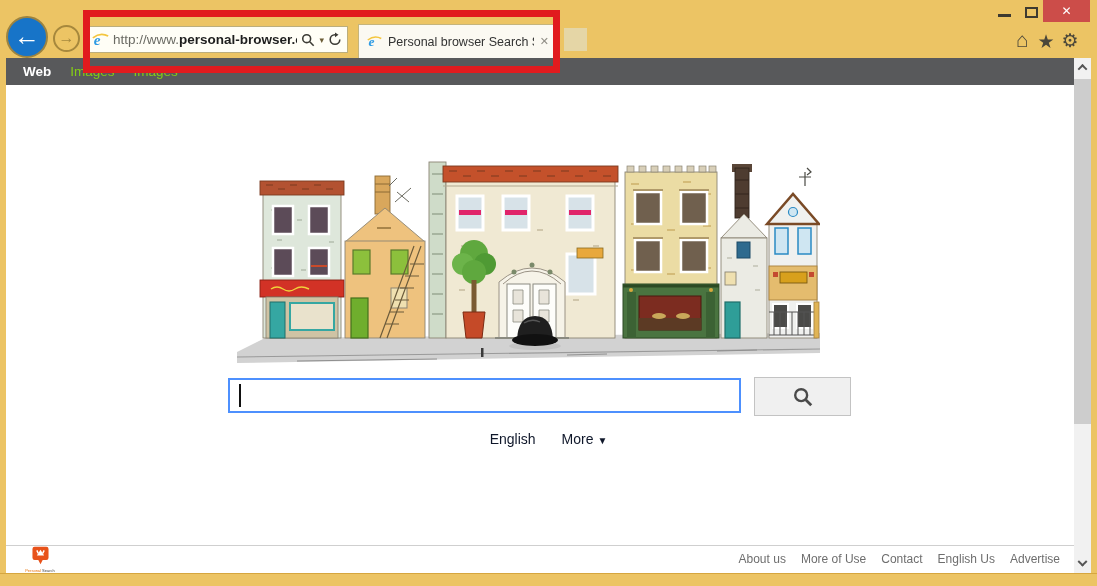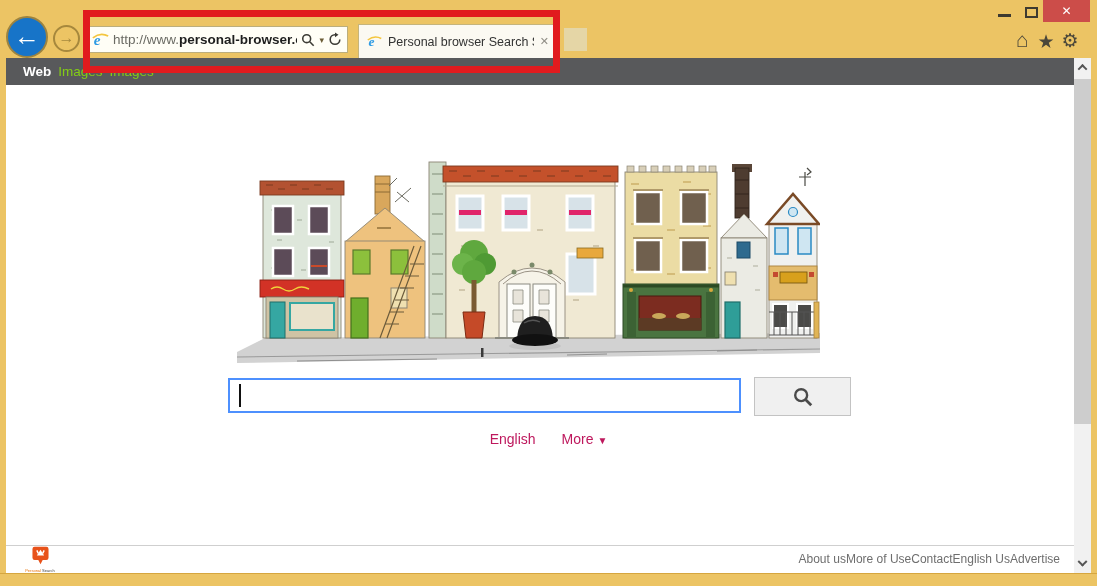--- a/index.html
+++ b/index.html
@@ -31,21 +31,21 @@
   .win-max { position:absolute; left:1025px; top:7px; width:13px; height:11px; border:2px solid #3d3a30; }
   .win-close { position:absolute; left:1043px; top:0; width:47px; height:22px; background:#cc4d49;
     color:#ffffff; font-size:12px; display:flex; align-items:center; justify-content:center; }
   .chrome-icon { position:absolute; top:28px; color:#4b473a; width:22px; text-align:center; }
   .icon-home { left:1011px; font-size:21px; }
   .icon-star { left:1035px; font-size:19px; top:30px; }
   .icon-gear { left:1059px; font-size:19px; top:29px; }
 
   
   .navbar { position:absolute; left:6px; top:58px; width:1068px; height:27px; background:#58595b;
-    display:flex; align-items:center; padding-left:17px; gap:7px; }
+    display:flex; align-items:center; padding-left:17px; gap:19px; }
   .nav-item { font-size:13.5px; color:#84cc16; }
   .nav-item.active { color:#ffffff; font-weight:bold; }
 
   
   .edge-left  { position:absolute; left:0; top:58px; width:6px; height:528px; background:#ecc464; }
   .edge-right { position:absolute; left:1091px; top:58px; width:6px; height:528px; background:#ecc464; }
   .edge-bottom{ position:absolute; left:0; top:573px; width:1097px; height:13px; background:#ecc464; border-top:1px solid #d6a63f; }
   .scrollbar { position:absolute; left:1074px; top:58px; width:17px; height:515px; background:#f1f1f1; }
   .sb-thumb { position:absolute; left:0; top:21px; width:17px; height:345px; background:#cdcdcd; }
   .sb-btn { position:absolute; left:0; width:17px; height:18px; display:flex; align-items:center; justify-content:center; }
@@ -59,26 +59,26 @@
   .illustration { position:absolute; left:237px; top:150px; }
 
   .search-input { position:absolute; left:228px; top:378px; width:513px; height:35px; background:#ffffff;
     border:2px solid #4d90fe; padding-left:10px; font-size:16px; font-family:"Liberation Sans",sans-serif; outline:none; }
   .caret-bar { position:absolute; left:239px; top:384px; width:2px; height:23px; background:#111;
     animation:blink 1.1s steps(1) infinite; }
   @keyframes blink { 50% { opacity:0; } }
   .search-btn { position:absolute; left:754px; top:377px; width:97px; height:39px; background:#f0f0f0;
     border:1px solid #c3c3c3; display:flex; align-items:center; justify-content:center; }
 
-  .lang-row { position:absolute; left:0; top:431px; width:1097px; text-align:center; font-size:14px; color:#be185d; }
+  .lang-row { position:absolute; left:0; top:431px; width:1097px; text-align:center; font-size:14px; color:#0f172a; }
   .lang-row .more { margin-left:26px; }
   .lang-row .more-caret { font-size:10px; margin-left:4px; }
 
   .footer-line { position:absolute; left:6px; top:545px; width:1068px; border-top:1px solid #cfcfcf; }
-  .footer-links { position:absolute; right:37px; top:552px; display:flex; font-size:12px; color:#6e6e6e; }
+  .footer-links { position:absolute; right:37px; top:552px; display:flex; gap:15px; font-size:12px; color:#6e6e6e; }
   .footer-logo { position:absolute; left:25px; top:546px; width:30px; text-align:center; }
   .logo-text { font-size:4px; line-height:4px; white-space:nowrap; }
   .logo-text .w1 { color:#e8740c; } .logo-text .w2 { color:#444; }
 
   
   .annotation { position:absolute; left:83px; top:10px; width:477px; height:63px;
     border:7px solid #e11b1e; z-index:99; pointer-events:none; }
 
   a, .nav-item, .footer-links span { cursor:pointer; }
 </style>

